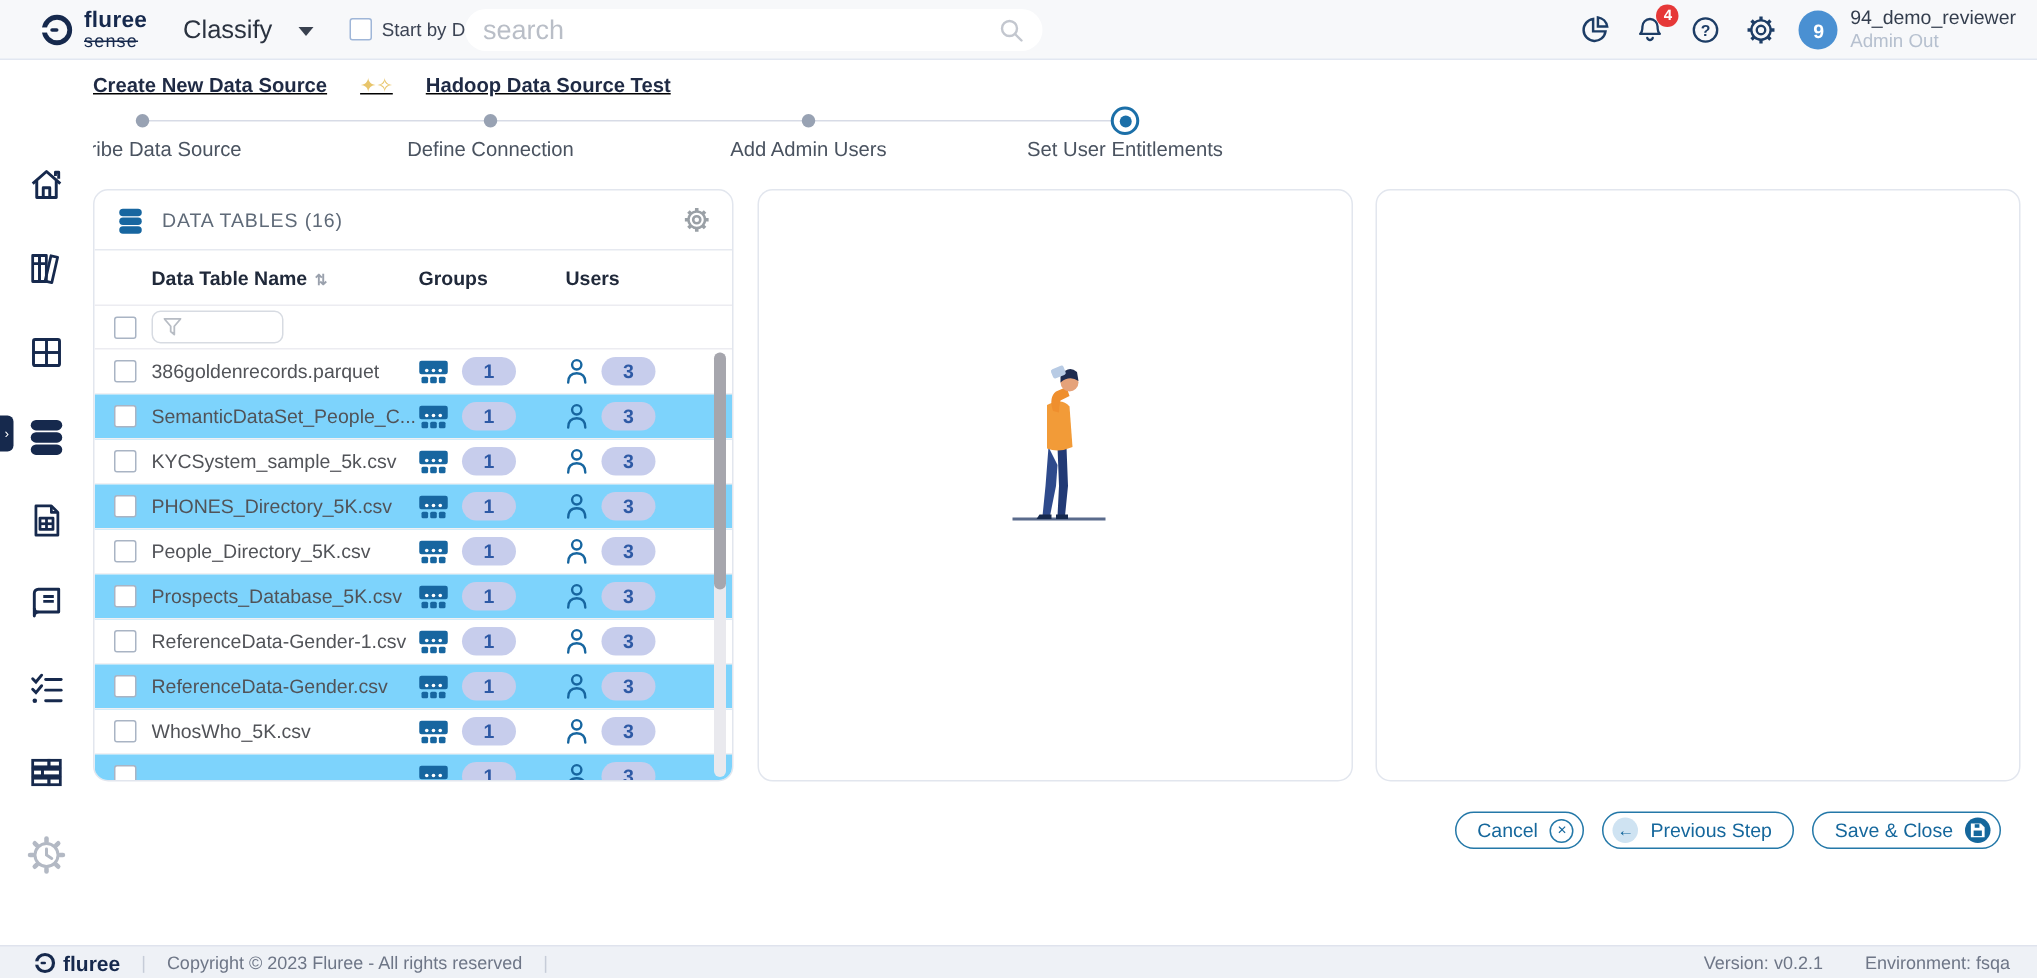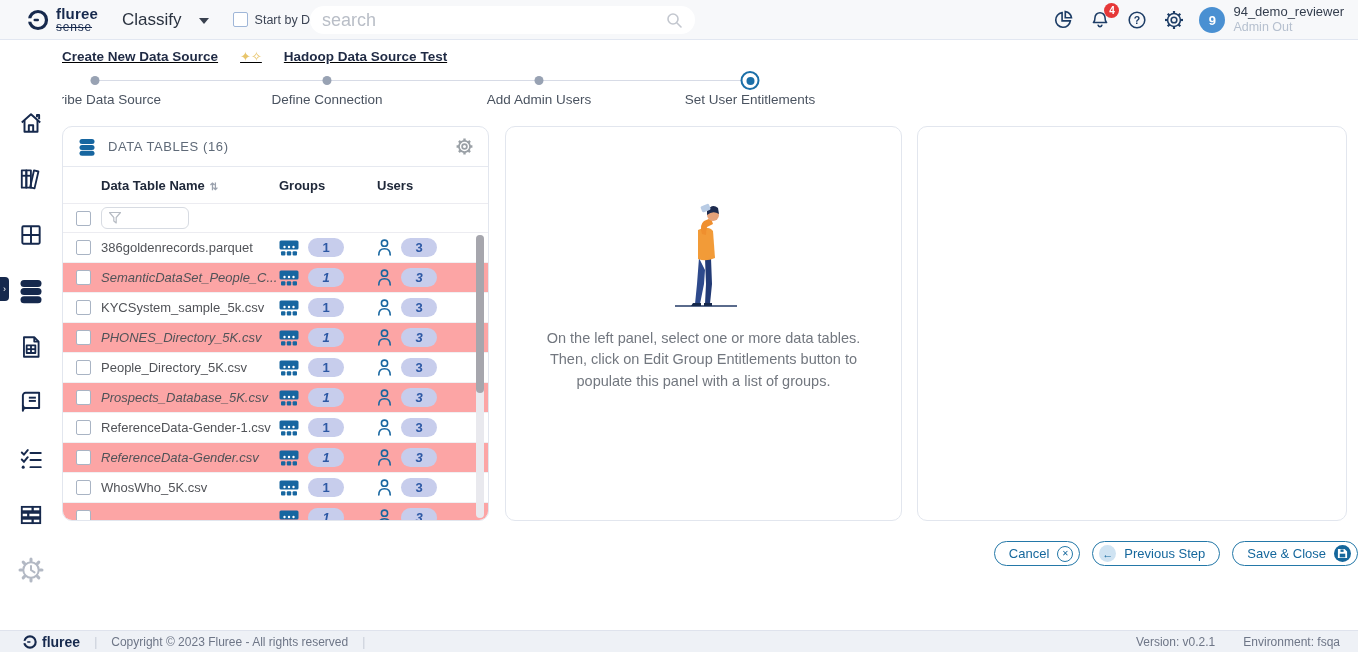--- a/index.html
+++ b/index.html
@@ -72,35 +72,35 @@
   .col-h { font-size:13px; font-weight:bold; color:#20293a; }
   .sort-glyph { font-size:10px; color:#9aa1ad; margin-left:5px; }
   .filter-row { display:grid; grid-template-columns:38px auto; align-items:center; height:29px; border-bottom:1px solid #ececf1; }
   .filter-row .cbc { padding-left:13px; }
   .filter-input-wrap { position:relative; width:88px; height:22px; }
   .filter-input-wrap input { width:88px; height:22px; border:1px solid #d7dbe2; border-radius:6px; outline:none;
                              padding-left:24px; font-size:12px; font-family:"Liberation Sans", sans-serif; }
   .funnel { position:absolute; left:8px; top:5px; }
   .rows-viewport { position:relative; height:289px; overflow:hidden; }
   .trow { display:grid; grid-template-columns:38px 178px 98px auto; align-items:center; height:30px; border-bottom:1px solid #f0f0f3; }
-  .trow.alt { background:#fca5a5;font-style:italic; }
+  .trow.alt { background:#7dd3fc; }
   .cbc { padding-left:13px; display:flex; align-items:center; }
   .cname { font-size:13px; color:#515358; white-space:nowrap; overflow:hidden; }
   .cgroups, .cusers { display:flex; align-items:center; gap:9px; }
   .pill { width:36px; height:19px; border-radius:10px; background:#c7cdec; color:#2e59a5;
           font-size:13px; font-weight:bold; display:inline-flex; align-items:center; justify-content:center; }
   .scrollbar-track { position:absolute; right:4px; top:2px; width:8px; height:283px; border-radius:4px; background:#e9e9ee; }
   .scrollbar-thumb { position:absolute; top:0; left:0; width:8px; height:158px; border-radius:4px; background:#a6a6ad; }
 
   
   .placeholder-box { height:100%; display:flex; flex-direction:column; align-items:center; justify-content:center; padding-bottom:55px; }
   .placeholder-text { margin-top:16px; text-align:center; font-size:14.5px; color:#72777f; line-height:1.45; }
 
   
-  .actions { position:absolute; top:541px; right:0; display:flex; gap:12px; }
+  .actions { position:absolute; top:541px; right:24px; display:flex; gap:12px; }
   .btn { height:25px; border:1.5px solid #2478a8; border-radius:13px; background:#fff;
          display:flex; align-items:center; gap:8px; padding:0 6px 0 14px; cursor:pointer;
          font-size:13px; color:#15679c; }
   .btn.icon-left { padding:0 14px 0 6px; }
   .circle-x { width:16px; height:16px; border:1.3px solid #2478a8; border-radius:50%;
               display:flex; align-items:center; justify-content:center; font-size:8px; color:#15679c; }
   .circle-arrow { width:17px; height:17px; border-radius:50%; background:#cfe3f2;
                   display:flex; align-items:center; justify-content:center; font-size:11px; color:#15679c; }
   .circle-save { width:17px; height:17px; border-radius:50%; background:#15679c;
                  display:flex; align-items:center; justify-content:center; }
@@ -631,25 +631,20 @@
       <path d="M50 58 L48 84 L46 104 L51 104 L55 84 L56 70 Z" fill="#2e4a8c"></path>
       <path d="M56 58 L57 84 L56 104 L61 104 L63 84 L62 58 Z" fill="#223a75"></path>
       <path d="M44 103 h8 v3 h-10 z" fill="#16294d"></path>
       <path d="M55 103 h8 v3 h-8 z" fill="#16294d"></path>
       <path d="M49 30 q10 -5 15 1 l2 27 q-9 4 -17 1 z" fill="#f29b38"></path>
       <path d="M53 34 q-3 -9 2 -13 l7 -3 2 6 -6 3 q-1 4 -1 8 z" fill="#ef8f2e"></path>
       <circle cx="64" cy="15" r="6" fill="#e5a27a"></circle>
       <path d="M58 11 q5 -8 11 -3 l1 6 q-6 -4 -12 1 z" fill="#1d2b4f"></path>
       <rect x="52" y="5" width="9" height="6.5" rx="1.5" fill="#b8cbe4" transform="rotate(-22 56 8)"></rect>
     </svg>
-    <div class="placeholder-text">
-      <div>On the left panel, select one or more data tables.</div>
-      <div>Then, click on Edit Group Entitlements button to</div>
-      <div>populate this panel with a list of groups.</div>
-    </div>
   </div>
 </div>
 
 <div class="panel panel-right"></div>
 
 <div class="actions">
   <button class="btn">
     <span>Cancel</span>
     <span class="circle-x">✕</span>
   </button>

